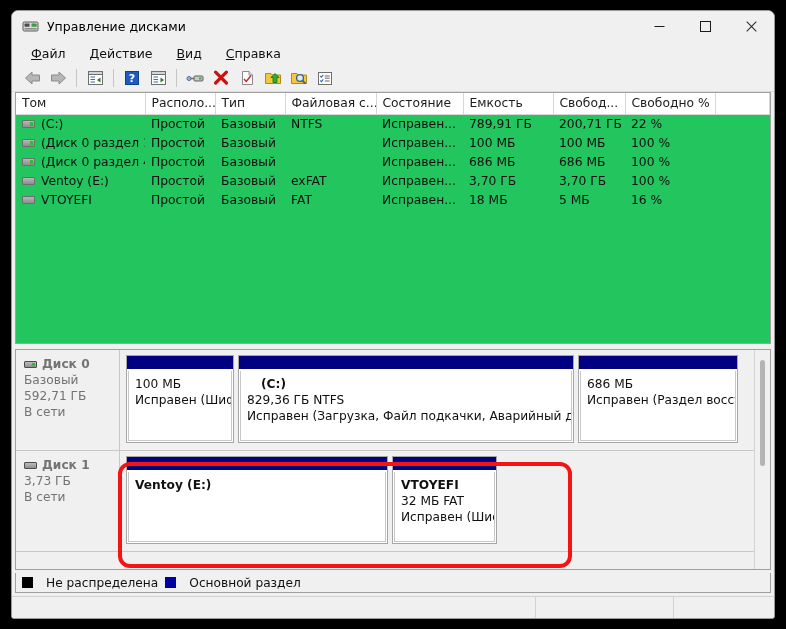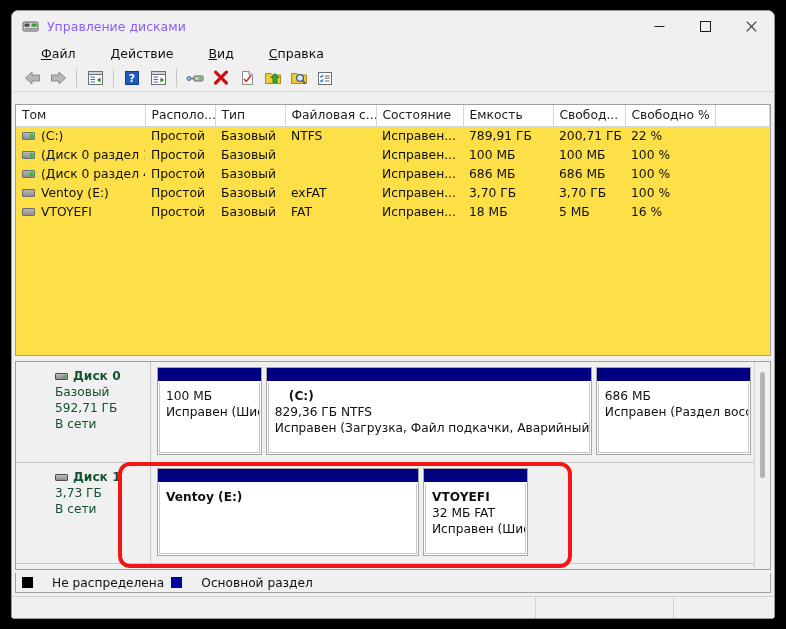--- a/index.html
+++ b/index.html
@@ -37,36 +37,36 @@
     flex: 0 0 auto;
     border-bottom: 1px solid #f0f0f0;
   }
   #title-left { display: flex; align-items: center; padding-left: 10px; gap: 8px; }
   .win-icon {
     width: 17px; height: 15px;
     position: relative;
   }
   #title-text {
     font-size: 12.5px;
-    color: #8b5cf6;
+    color: #000000;
     white-space: nowrap;
   }
   #title-buttons { margin-left: auto; display: flex; height: 31px; }
   .titlebtn {
     width: 46px; height: 31px;
     display: flex; align-items: center; justify-content: center;
     color: #2b2b2b;
   }
   
   #menubar {
     height: 23px;
     display: flex;
     align-items: center;
-    padding-left: 19px;
-    gap: 15px;
+    padding-left: 9px;
+    gap: 4px;
     background: #f0f0f0;
     flex: 0 0 auto;
   }
   .menuitem {
     font-size: 12.5px;
     color: #101010;
     padding: 2px 10px 3px 10px;
     white-space: nowrap;
   }
   .menuitem u { text-decoration: underline; }
@@ -96,23 +96,23 @@
     flex: 1 1 auto;
     display: flex;
     flex-direction: column;
     background: #f0f0f0;
     padding: 0 3px 0 3px;
     min-height: 0;
   }
   
   #listpane {
     height: 252px;
-    background: #fde047;
+    background: #22c55e;
     border: 1px solid #a0a0a0;
-    margin-top: 12px;
+    margin-top: 0;
     overflow: hidden;
     flex: 0 0 auto;
   }
   table.vols { border-collapse: collapse; width: 100%; table-layout: fixed; }
   table.vols thead th {
     height: 21px;
     background: #ffffff;
     border-right: 1px solid #d6d6d6;
     border-bottom: 1px solid #d6d6d6;
     font-weight: normal;
@@ -176,25 +176,24 @@
     position: relative;
   }
   .diskrow.r0 { height: 101px; }
   .diskrow.r1 { height: 101px; }
   .disk-label {
     width: 104px;
     flex: 0 0 104px;
     border-right: 1px solid #c8c8c8;
     padding: 6px 0 0 8px;
     font-size: 12.2px;
-    color: #14532d;
+    color: #737373;
     line-height: 16px;
     background: #f0f0f0;
     overflow: hidden;
-    margin-left: 31px;
   }
   .disk-title { font-weight: bold; display: flex; align-items: center; gap: 5px; }
   .disk-ico {
     width: 13px; height: 7px;
     border: 1px solid #4d4d4d;
     border-radius: 1px;
     background: linear-gradient(#bcbcbc, #8f8f8f);
     position: relative;
     flex: 0 0 auto;
   }
@@ -265,21 +264,21 @@
     flex: 0 0 auto;
     background: #f0f0f0;
     border: 1px solid #a0a0a0;
     border-top: none;
     display: flex;
     align-items: center;
     padding-left: 6px;
     gap: 7px;
     margin-bottom: 3px;
   }
-  .legend-item { display: flex; align-items: center; gap: 19px; }
+  .legend-item { display: flex; align-items: center; gap: 13px; }
   .legend-sw { width: 11px; height: 11px; flex: 0 0 auto; }
   .legend-txt { font-size: 12.2px; color: #101010; white-space: nowrap; }
   
   #statusbar {
     height: 22px;
     flex: 0 0 auto;
     background: #f0f0f0;
     border-top: 1px solid #d2d2d2;
     display: flex;
     align-items: stretch;

